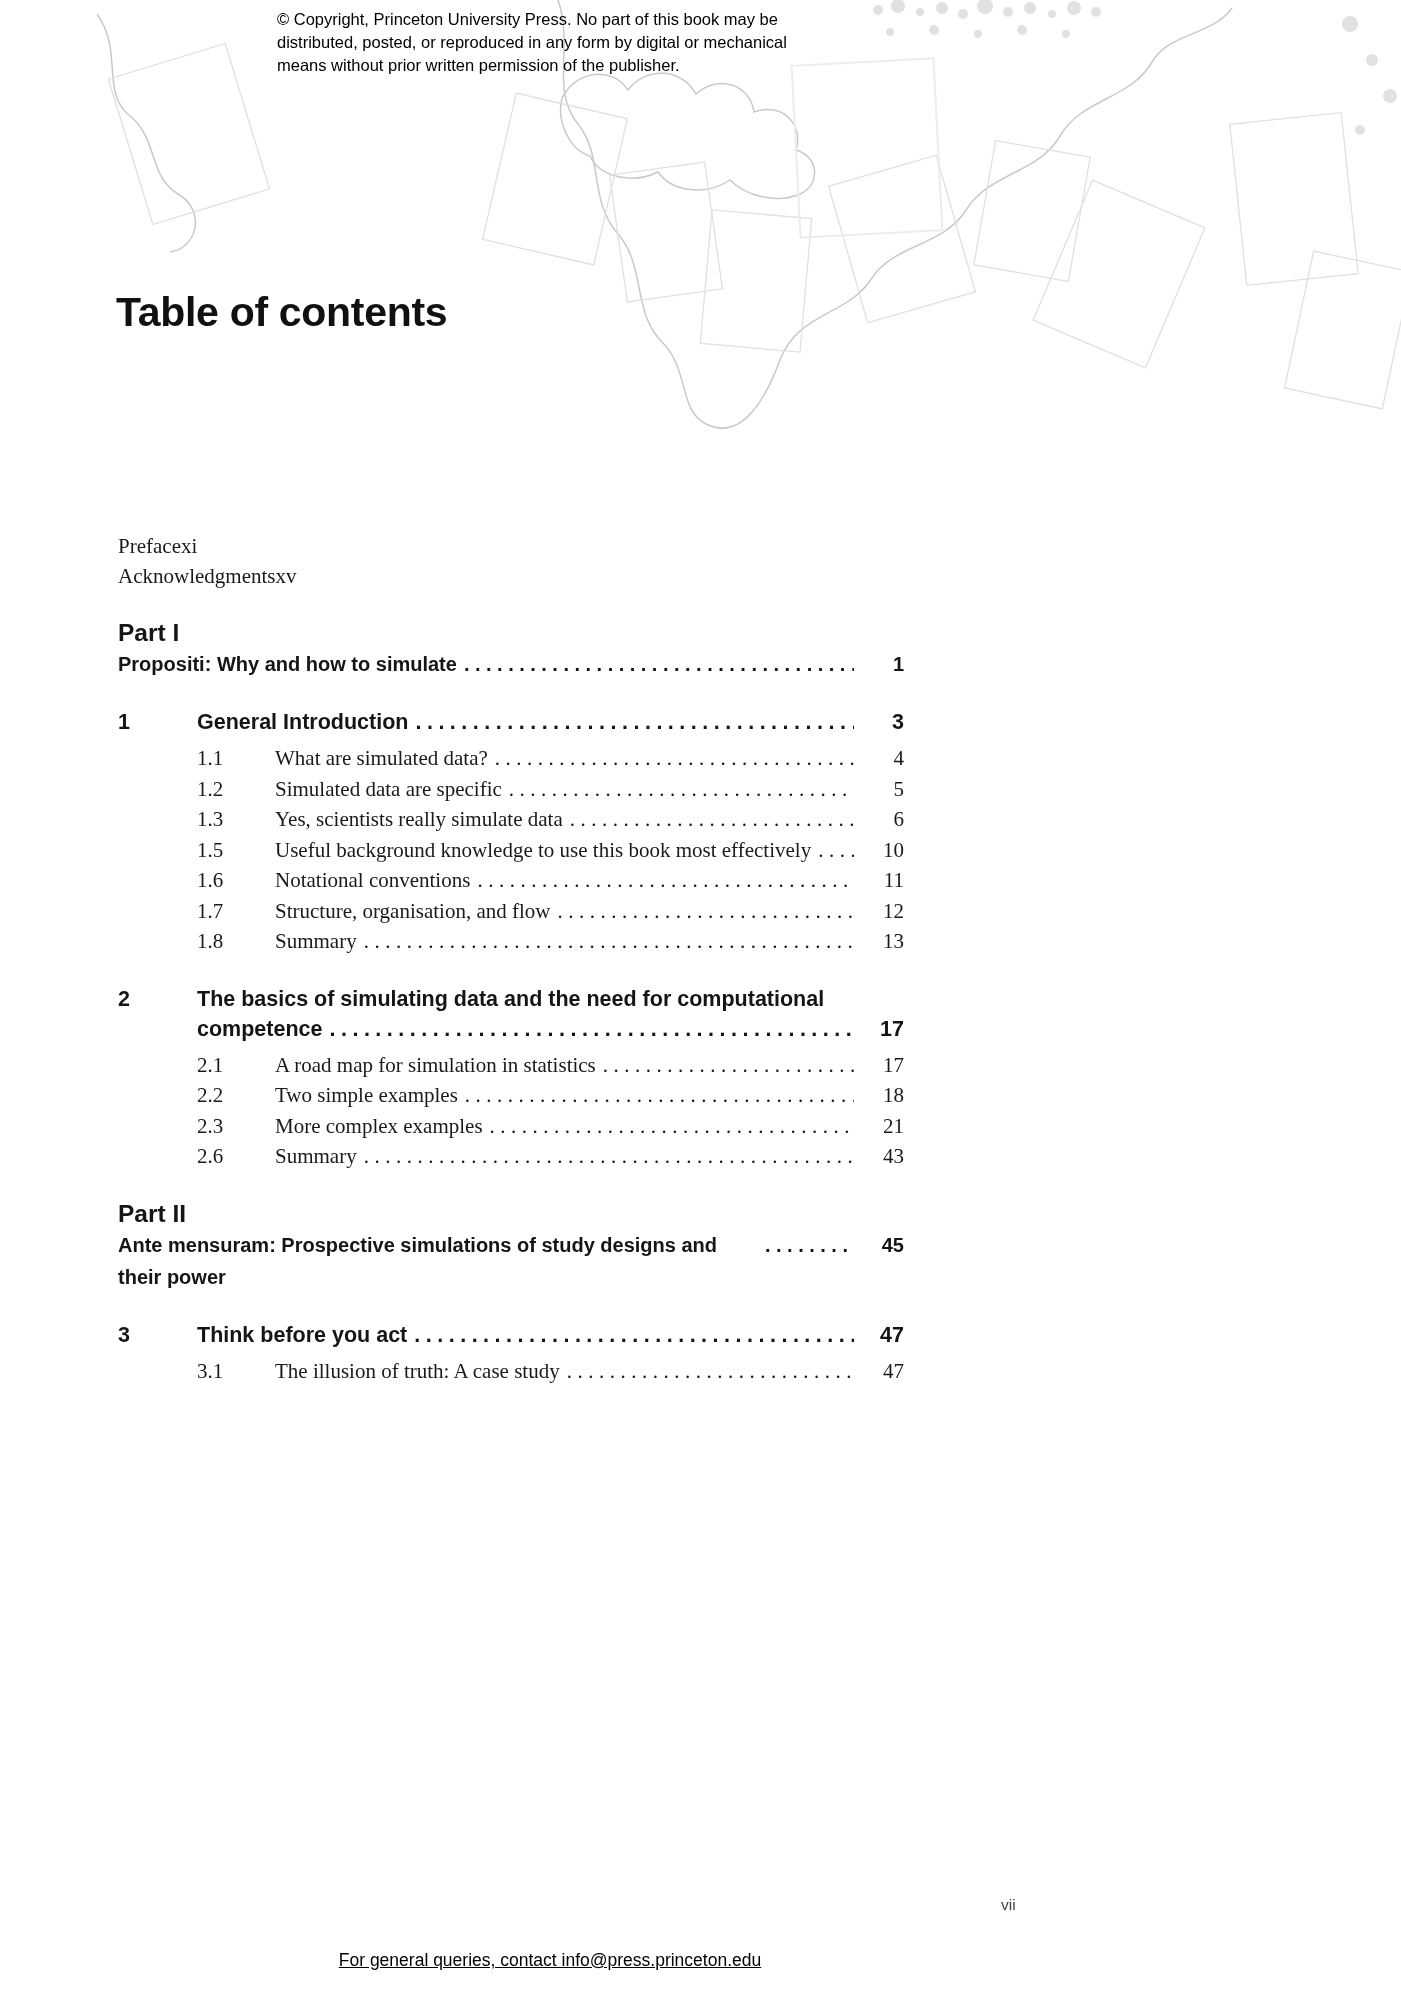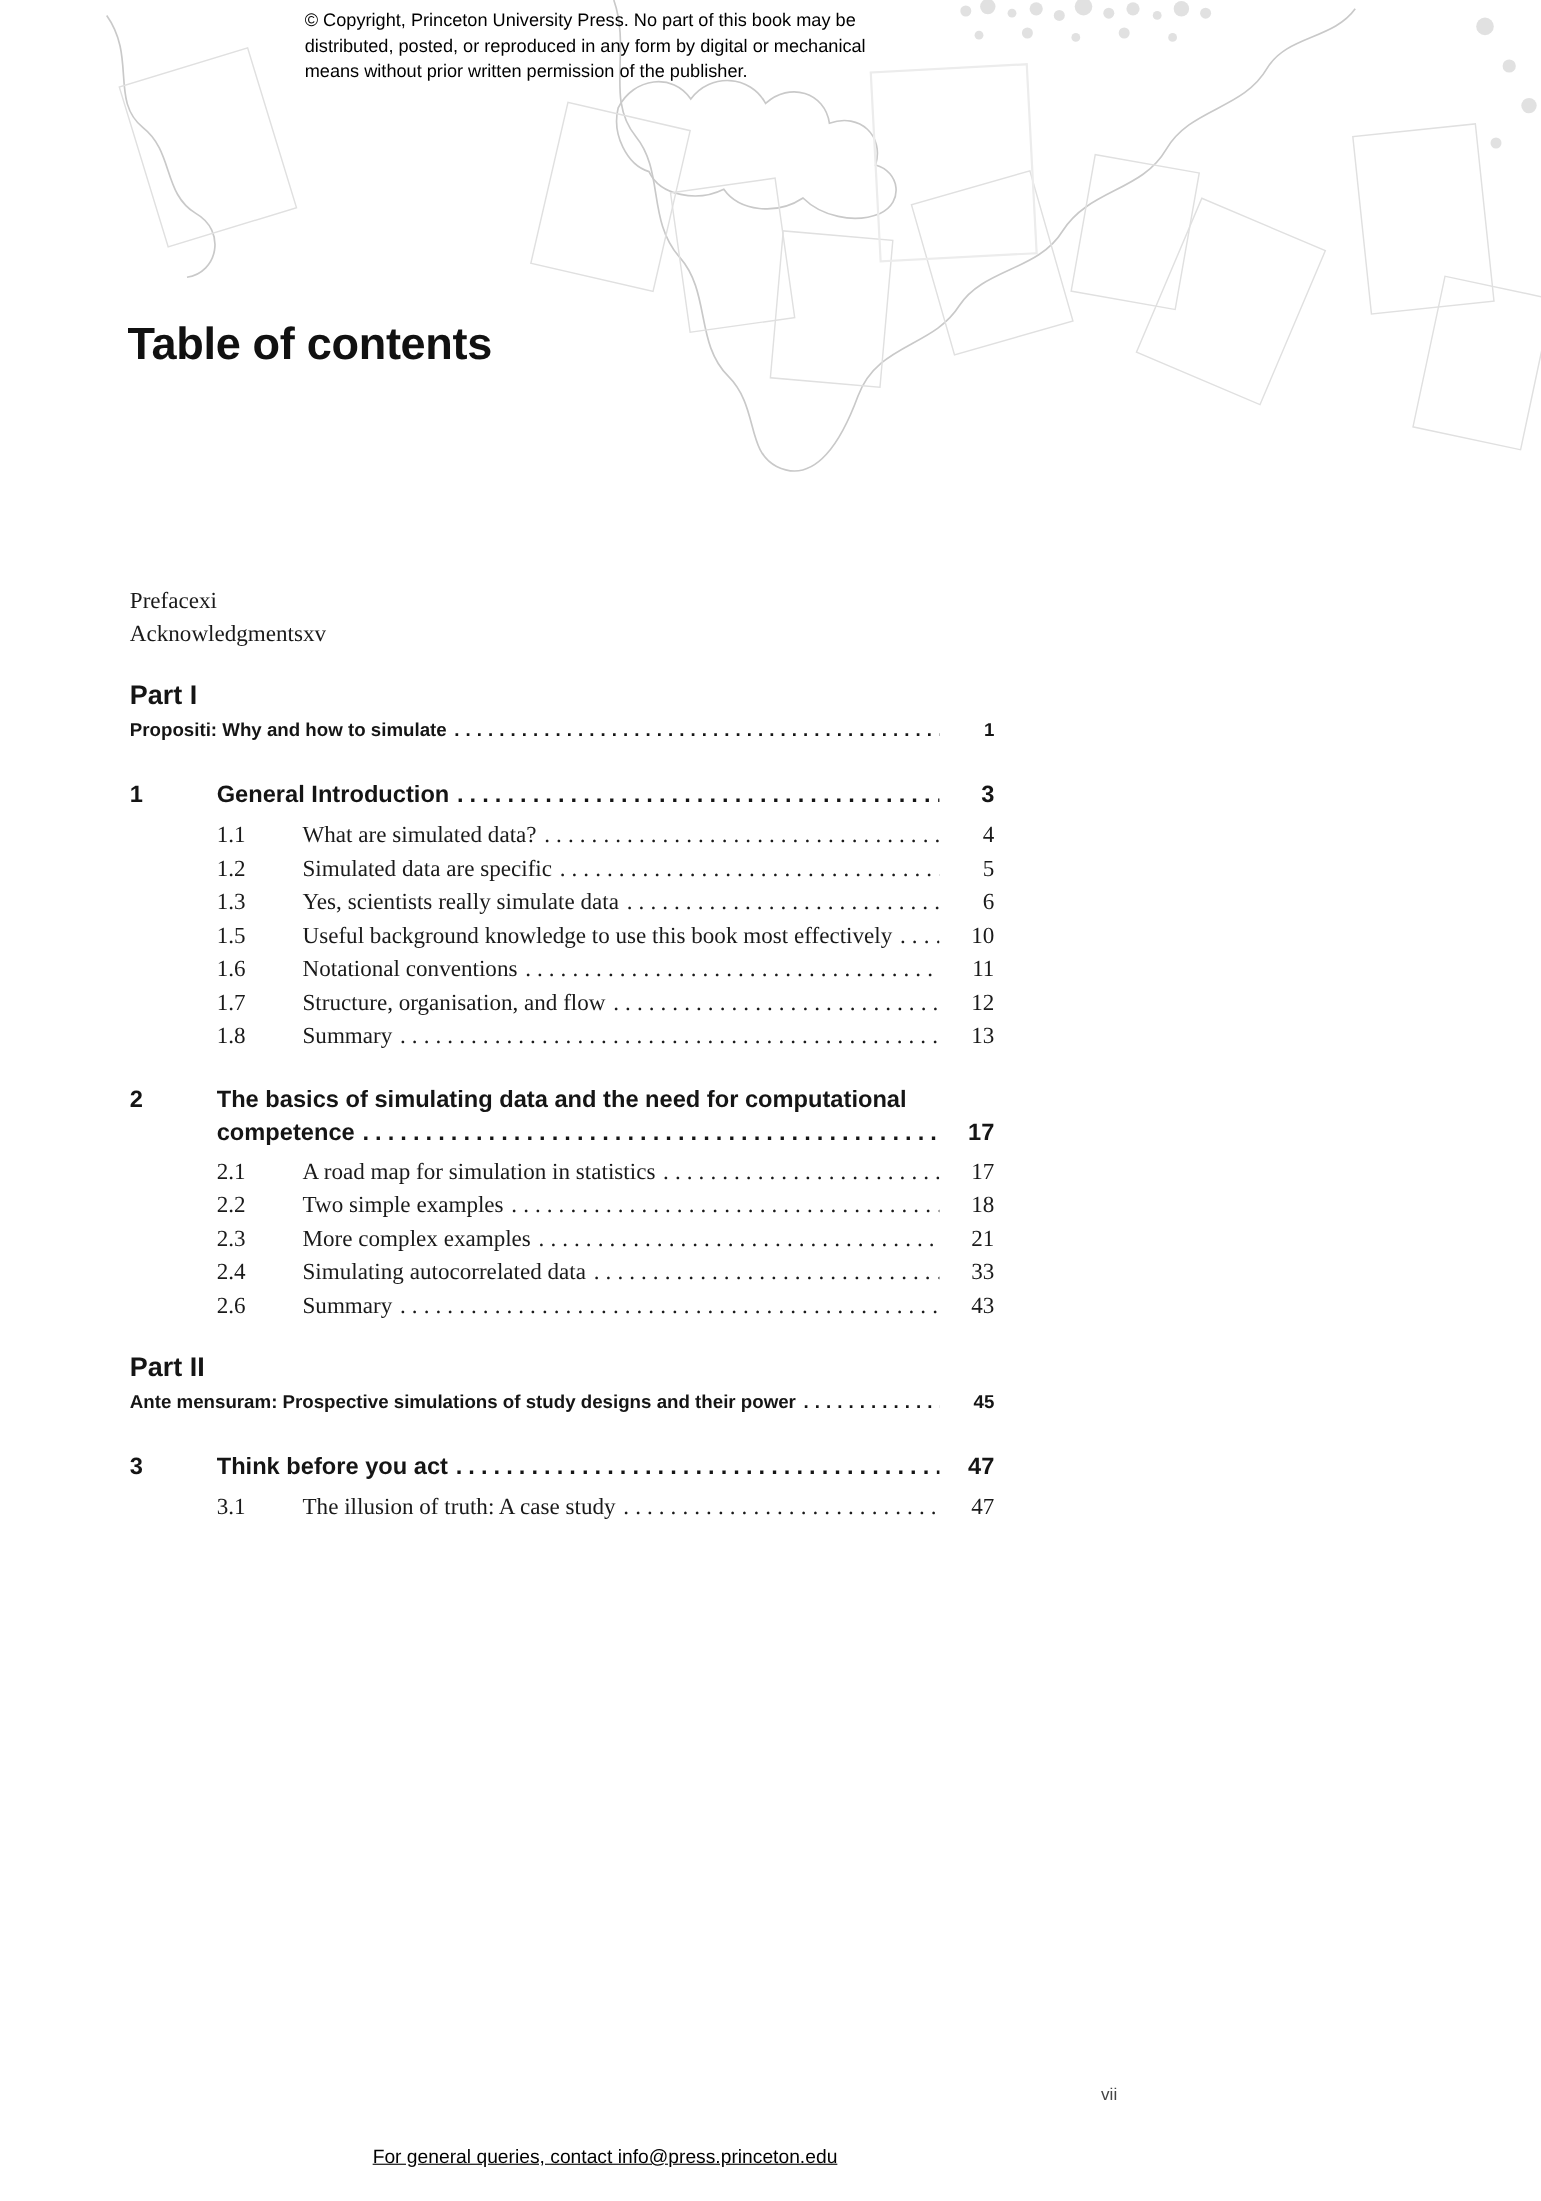--- a/index.html
+++ b/index.html
@@ -34,21 +34,21 @@
 
   .part-block { margin-top: 26px; }
   .part-label {
     font-family: "Liberation Sans", sans-serif;
     font-weight: 700; font-size: 24.5px; line-height: 31px; color: #151515;
   }
 
   .row { display: flex; align-items: baseline; }
   .part-row {
     font-family: "Liberation Sans", sans-serif;
-    font-weight: 700; font-size: 17px; line-height: 32px; color: #151515;
+    font-weight: 700; font-size: 20px; line-height: 32px; color: #151515;
   }
   .ch-row {
     font-family: "Liberation Sans", sans-serif;
     font-weight: 700; font-size: 21.5px; line-height: 30px; color: #151515;
   }
   .chapter-block { margin-top: 27px; }
   .section-list { margin-top: 6px; }
   .sec-row { font-size: 21px; line-height: 30.5px; padding-left: 79px; }
 
   .col-num { flex: none; width: 79px; }
@@ -215,26 +215,20 @@
               <span class="dots"></span>
               <span class="pg">18</span>
             </div>
             <div class="row sec-row">
               <span class="col-num sec-num">2.3</span>
               <span class="row-title">More complex examples</span>
               <span class="dots"></span>
               <span class="pg">21</span>
             </div>
             <div class="row sec-row">
-              <span class="col-num sec-num">2.4</span>
-              <span class="row-title">Simulating autocorrelated data</span>
-              <span class="dots"></span>
-              <span class="pg">33</span>
-            </div>
-            <div class="row sec-row">
               <span class="col-num sec-num">2.6</span>
               <span class="row-title">Summary</span>
               <span class="dots"></span>
               <span class="pg">43</span>
             </div>
           </div>
         </div>
       </section>
       <section class="part-block">
         <div class="part-label">Part II</div>

